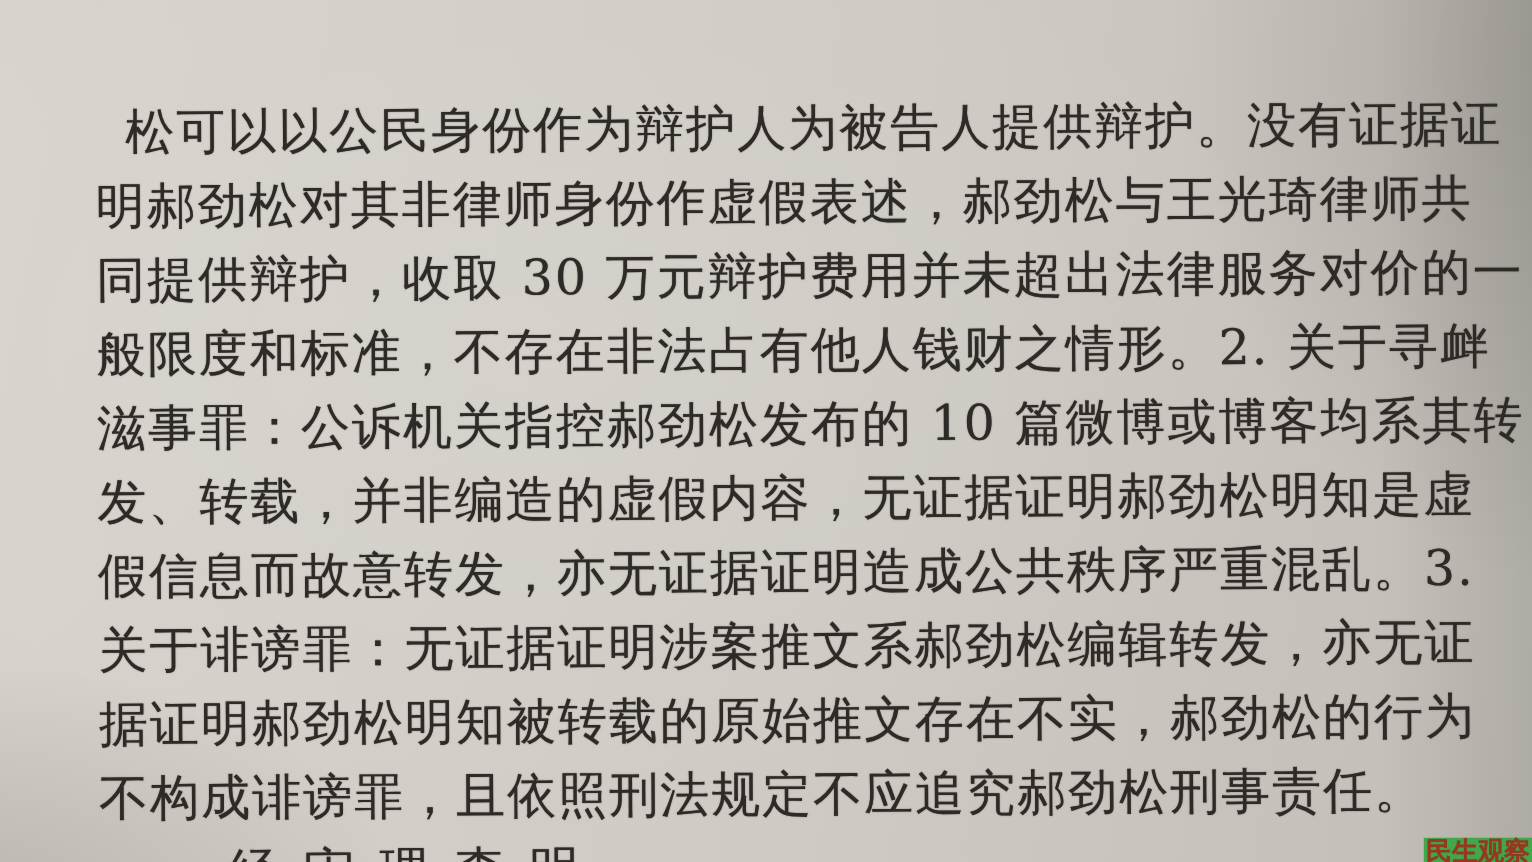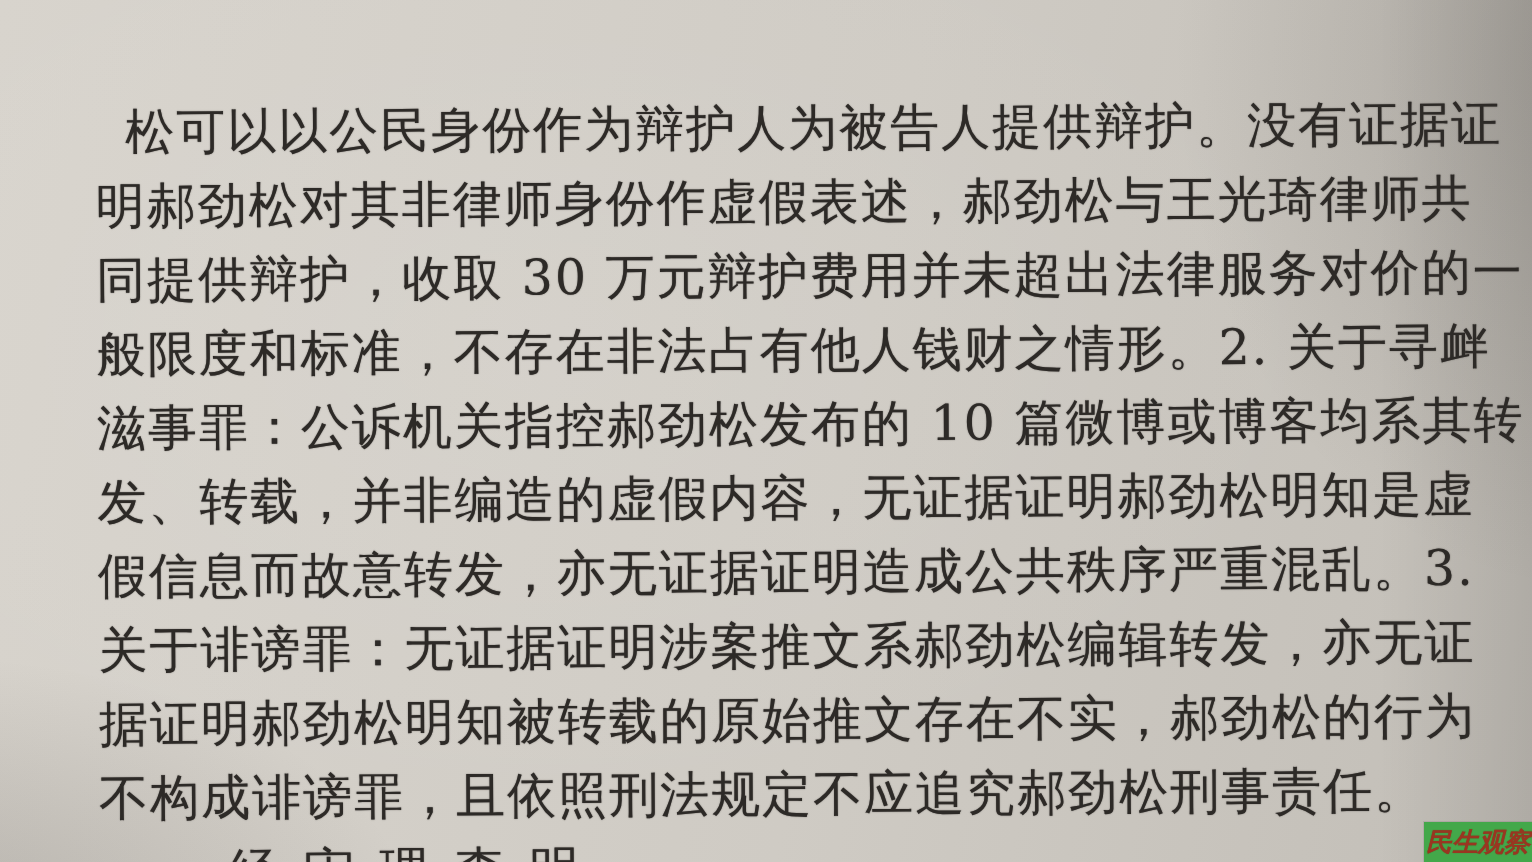--- a/index.html
+++ b/index.html
@@ -34,25 +34,24 @@
     letter-spacing:2px;
     white-space:nowrap;
     text-shadow:0 0 1.3px rgba(45,42,39,0.75);
     font-weight:500;
   }
   .line.indent-first{padding-left:30px;}
   .line.clipped{padding-left:130px;letter-spacing:26px;}
   .watermark{
     position:absolute;
     right:0;bottom:0;
-    width:108px;height:40px;
+    width:108px;height:24px;
     background:var(--watermark-bg,#43a84a);
-    display:flex;align-items:center;justify-content:center;
+    display:flex;align-items:flex-start;justify-content:center;
     box-shadow:0 0 0 1px rgba(0,0,0,0.08);
-    font-style:italic;
   }
   .watermark span{
     font-size:26px;
     font-weight:bold;
     letter-spacing:0px;
     color:var(--watermark-text,#993621);
     font-family:"DejaVu Serif","Liberation Serif",serif;
     line-height:1;
     text-shadow:0 0 1px rgba(120,30,15,0.6);
   }

